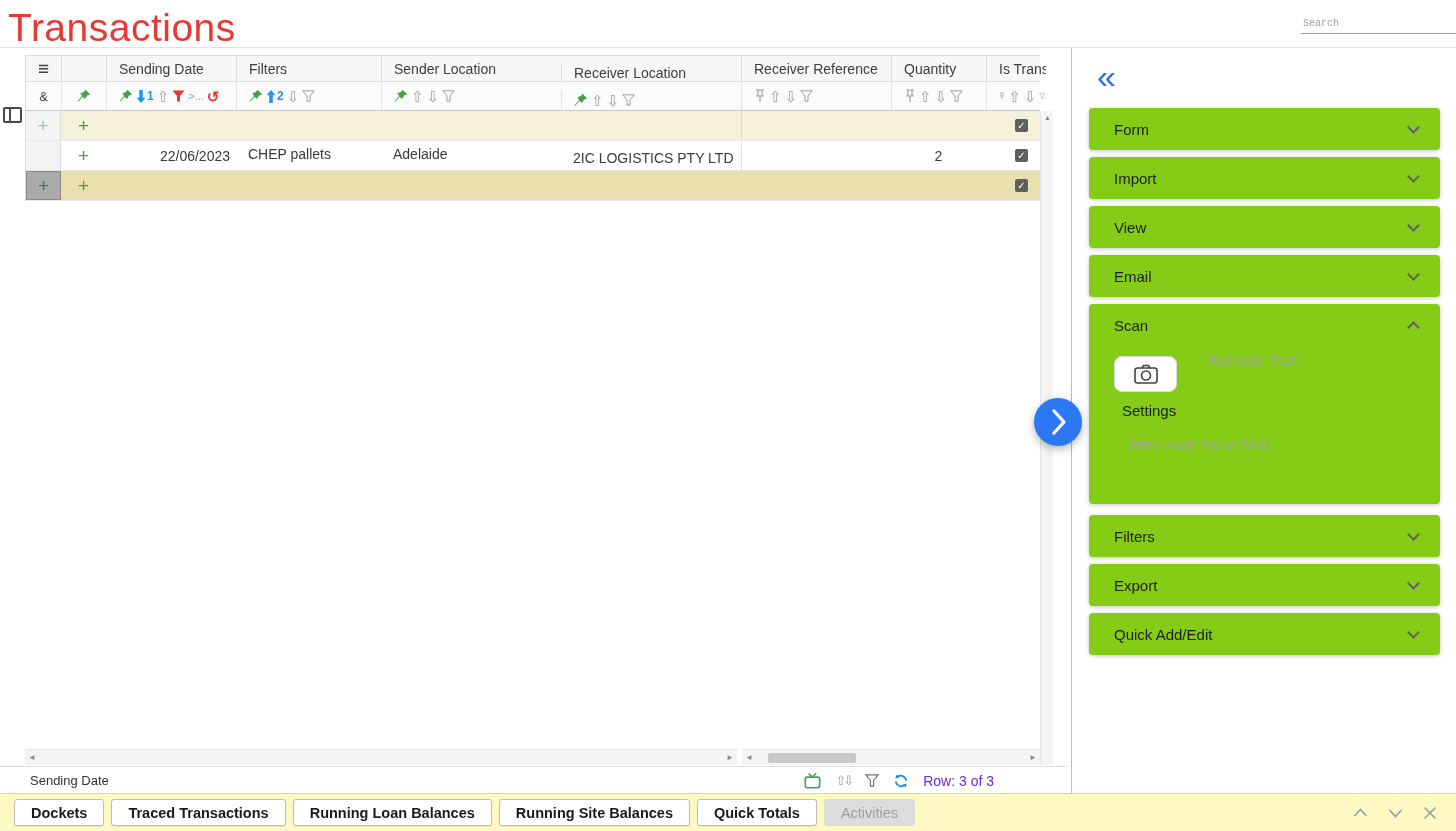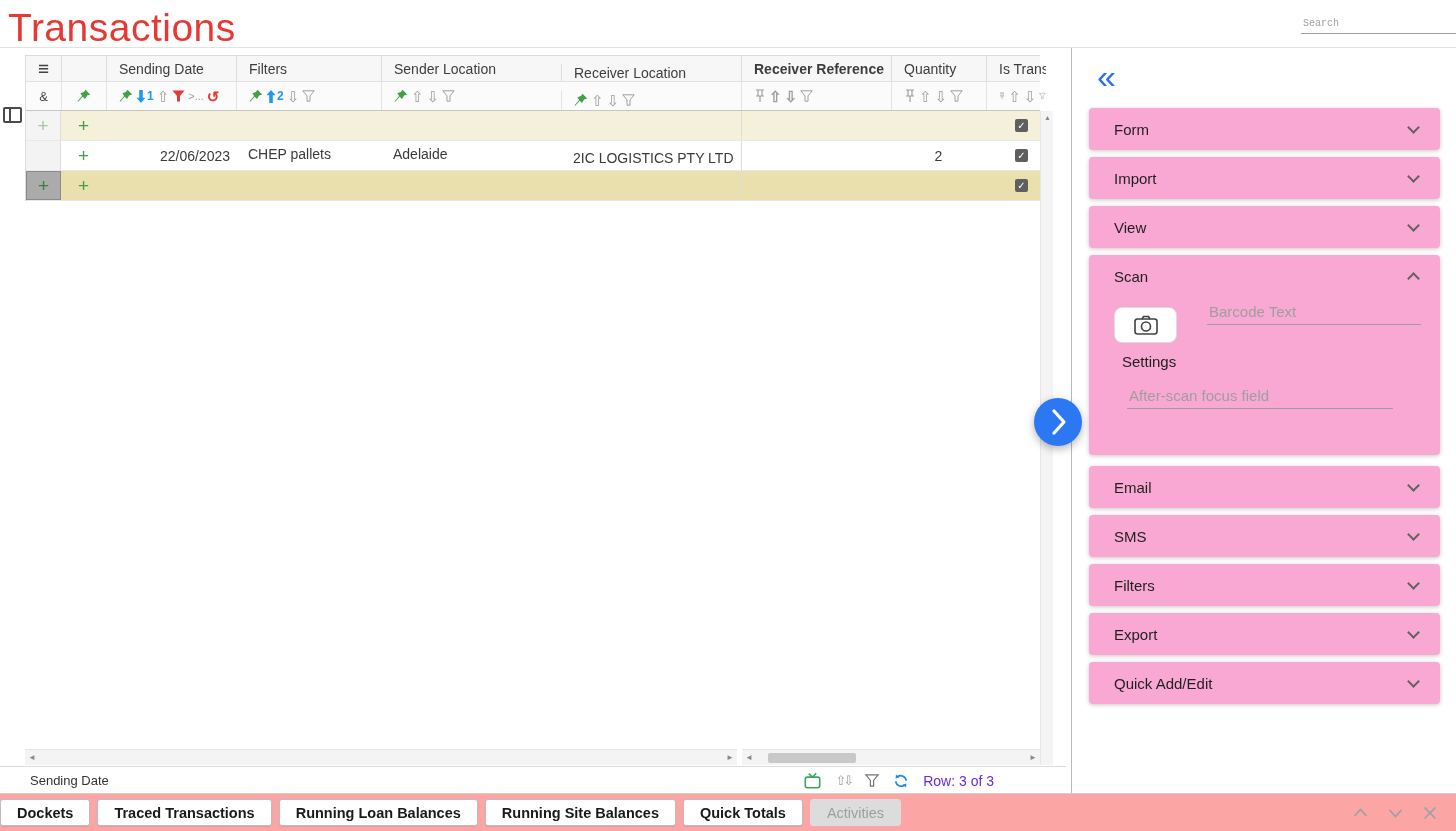--- a/index.html
+++ b/index.html
@@ -16,21 +16,21 @@
   
   .grid-area { position:absolute; left:0; top:48px; width:1072px; height:745px; background:#fff; }
   .panel-border { position:absolute; left:1071px; top:48px; width:1px; height:745px; background:#b9b9b9; }
 
   .pane-icon { position:absolute; left:3px; top:59px; }
 
   .grid { position:absolute; left:25px; top:7px; width:1015px; border-left:1px solid #dcdcdc; }
   .g-row-flex { display:flex; }
   .cell { flex:0 0 auto; overflow:hidden; white-space:nowrap; display:flex; align-items:center; }
   .w-rowhdr{width:35px;} .w-pin{width:45px;} .w-sdate{width:130px;} .w-prod{width:145px;}
-  .w-sloc{width:180px;} .w-rloc{width:180px;margin-top:8px;} .w-rref{width:150px;font-weight:bold;} .w-qty{width:95px;} .w-istr{width:60px;}
+  .w-sloc{width:180px;} .w-rloc{width:180px;margin-top:8px;} .w-rref{width:150px;} .w-qty{width:95px;} .w-istr{width:60px;}
 
   .g-header { height:27px; background:#f7f7f7; border-top:1px solid #dcdcdc; border-bottom:1px solid #e0e0e0; }
   .g-header .cell { font-size:14px; color:#3d3d3d; padding:0 0 0 12px; border-left:1px solid #dcdcdc; }
   .g-header .cell:first-child { border-left:none; justify-content:center; padding:0; }
   .g-header .cell.w-pin { padding:0; }
   .menu-glyph { font-size:19px; color:#424242; }
 
   .g-filter { height:29px; background:#fbfbfb; border-bottom:1px solid #c6c6c6; }
   .g-filter .cell { padding:0 0 0 12px; gap:3px; border-left:1px solid #e3e3e3; }
   .g-filter .cell:first-child { border-left:none; justify-content:center; padding:0; font-size:13px; color:#424242; }
@@ -73,35 +73,35 @@
   .sort-pair { font-size:13px; color:#9e9e9e; letter-spacing:-3px; }
   .row-counter { font-size:14px; color:#6d28d9; }
 
   
   .fab { position:absolute; left:1034px; top:398px; width:48px; height:48px; border-radius:50%; background:#2b78f2; box-shadow:0 3px 8px rgba(0,0,0,0.3); display:flex; align-items:center; justify-content:center; cursor:pointer; z-index:5; }
 
   
   .panel { position:absolute; left:1072px; top:48px; width:384px; height:745px; background:#fff; }
   .collapse-btn { position:absolute; left:25px; top:8px; font-size:34px; color:#2a6ef5; cursor:pointer; line-height:1.2; }
   .cards { position:absolute; left:17px; top:60px; width:351px; }
-  .card { position:relative; background:#f9a8d4; border-radius:4px; box-shadow:0 1px 4px rgba(0,0,0,0.22); height:42px; margin-bottom:7px; }
+  .card { position:relative; background:#84cc16; border-radius:4px; box-shadow:0 1px 4px rgba(0,0,0,0.22); height:42px; margin-bottom:7px; }
   .card.expanded { height:200px; margin-bottom:11px; }
   .card-head { position:absolute; left:0; top:0; width:100%; height:42px; display:flex; align-items:center; justify-content:space-between; padding:0 22px 0 25px; cursor:pointer; }
   .card-label { font-size:15px; color:#1f1f1f; }
   .chev { width:9px; height:9px; border-right:2px solid #616161; border-bottom:2px solid #616161; transform:rotate(45deg); margin-top:-4px; }
   .chev.up { transform:rotate(225deg); margin-top:4px; }
   .camera-btn { position:absolute; left:25px; top:52px; width:63px; height:36px; border:1px solid #dcdcdc; border-radius:8px; background:#fff; display:flex; align-items:center; justify-content:center; cursor:pointer; }
   .scan-input { position:absolute; border:none; border-bottom:1px solid #9e9e9e; background:transparent; outline:none; font-size:15px; color:#333; font-family:"Liberation Sans",sans-serif; padding:4px 2px; }
   .scan-input::placeholder { color:#9e9e9e; }
   .barcode-input { left:118px; top:44px; width:214px; }
   .settings-label { position:absolute; left:33px; top:98px; font-size:15px; color:#212121; }
   .afterscan-input { left:38px; top:128px; width:266px; }
 
   
-  .tabbar { position:absolute; left:0; top:793px; width:1456px; height:38px; background:#fca5a5; border-top:1px solid #cfcfcf; display:flex; align-items:center; }
+  .tabbar { position:absolute; left:0; top:793px; width:1456px; height:38px; background:#fef9c3; border-top:1px solid #cfcfcf; display:flex; align-items:center; padding-left:14px; }
   .tab { height:27px; display:inline-flex; align-items:center; padding:0 16px; background:#fff; border:1px solid #bdbdbd; border-radius:3px; font-size:14.5px; font-weight:700; color:#1a1a1a; margin-right:7px; box-shadow:0 1px 1px rgba(0,0,0,0.08); cursor:pointer; white-space:nowrap; }
   .tab.disabled { background:#dcdcdc; border-color:#dcdcdc; color:#9e9e9e; font-weight:400; box-shadow:none; cursor:default; }
   .win-controls { position:absolute; right:18px; top:0; height:38px; display:flex; align-items:center; gap:18px; }
   .win-controls .wc { cursor:pointer; display:flex; }
 
   svg { display:block; }
 </style>
 </head>
 <body>
 
@@ -348,50 +348,44 @@
         </div>
       </div>
 
       <div class="card">
         <div class="card-head">
           <span class="card-label">View</span>
           <span class="chev"></span>
         </div>
       </div>
 
+      <div class="card">
+        <div class="card-head">
+          <span class="card-label">Email</span>
+          <span class="chev"></span>
+        </div>
+      </div>
+
       <div class="card expanded">
         <div class="card-head">
           <span class="card-label">Scan</span>
           <span class="chev up"></span>
         </div>
         <div class="camera-btn">
           <svg width="24" height="20" viewBox="0 0 24 20" fill="none" stroke="#424242" stroke-width="1.6">
               <rect x="1" y="4" width="22" height="15" rx="2.5"></rect>
               <path d="M8 4 L9.5 1.5 H14.5 L16 4"></path>
               <circle cx="12" cy="11.5" r="4.5"></circle>
             </svg>
         </div>
         <input class="scan-input barcode-input" type="text" placeholder="Barcode Text" style="">
         <div class="settings-label">Settings</div>
         <input class="scan-input afterscan-input" type="text" placeholder="After-scan focus field" style="">
       </div>
 
-      <div class="card">
-        <div class="card-head">
-          <span class="card-label">Email</span>
-          <span class="chev"></span>
-        </div>
-      </div>
-
-      <div class="card">
-        <div class="card-head">
-          <span class="card-label">SMS</span>
-          <span class="chev"></span>
-        </div>
-      </div>
 
       <div class="card">
         <div class="card-head">
           <span class="card-label">Filters</span>
           <span class="chev"></span>
         </div>
       </div>
 
       <div class="card">
         <div class="card-head">

